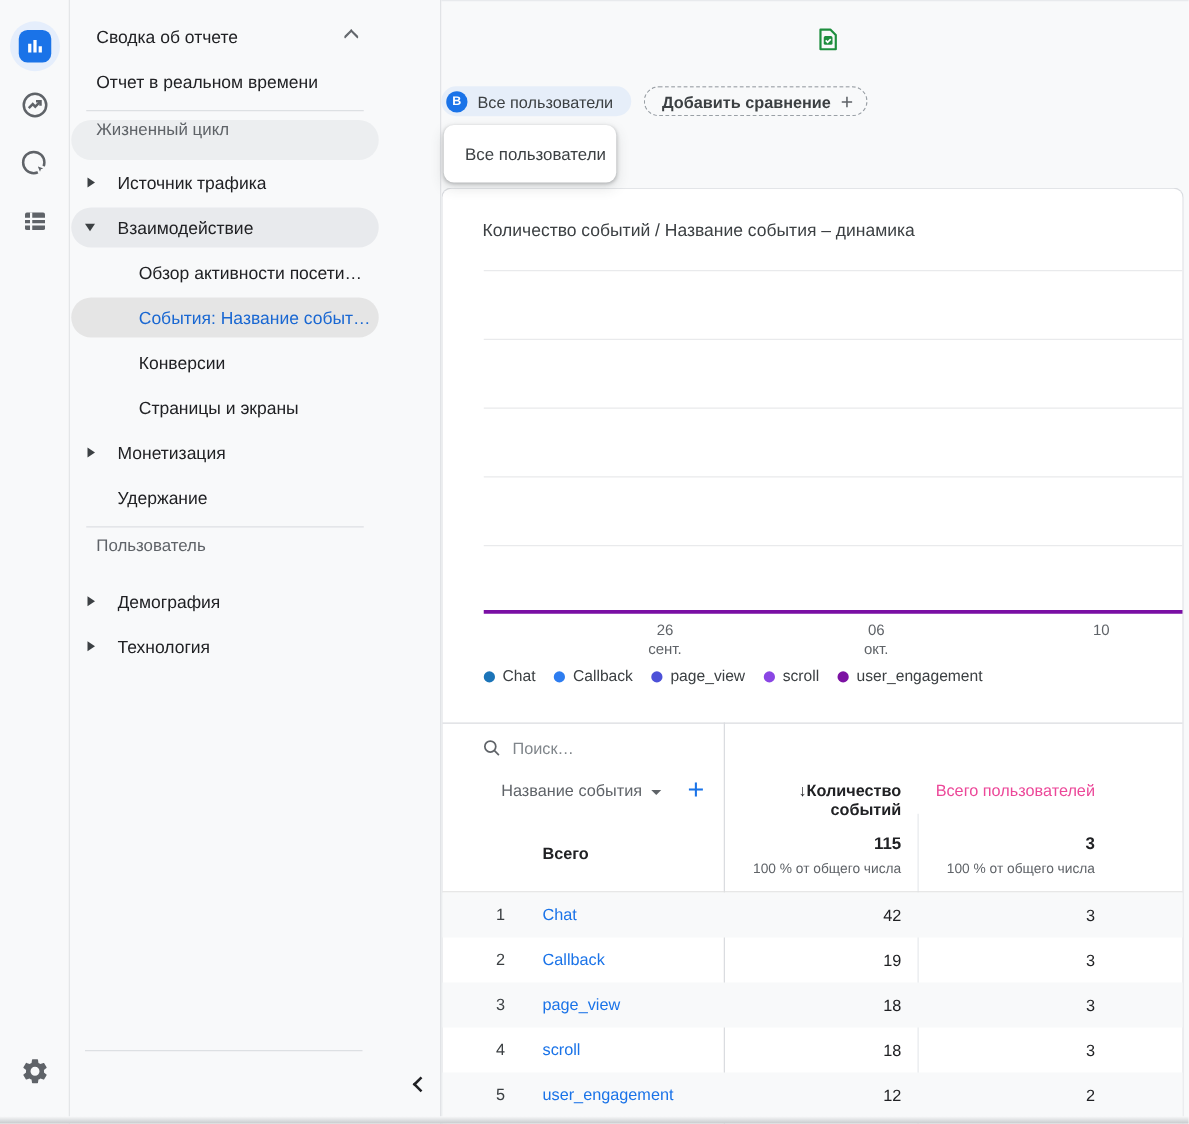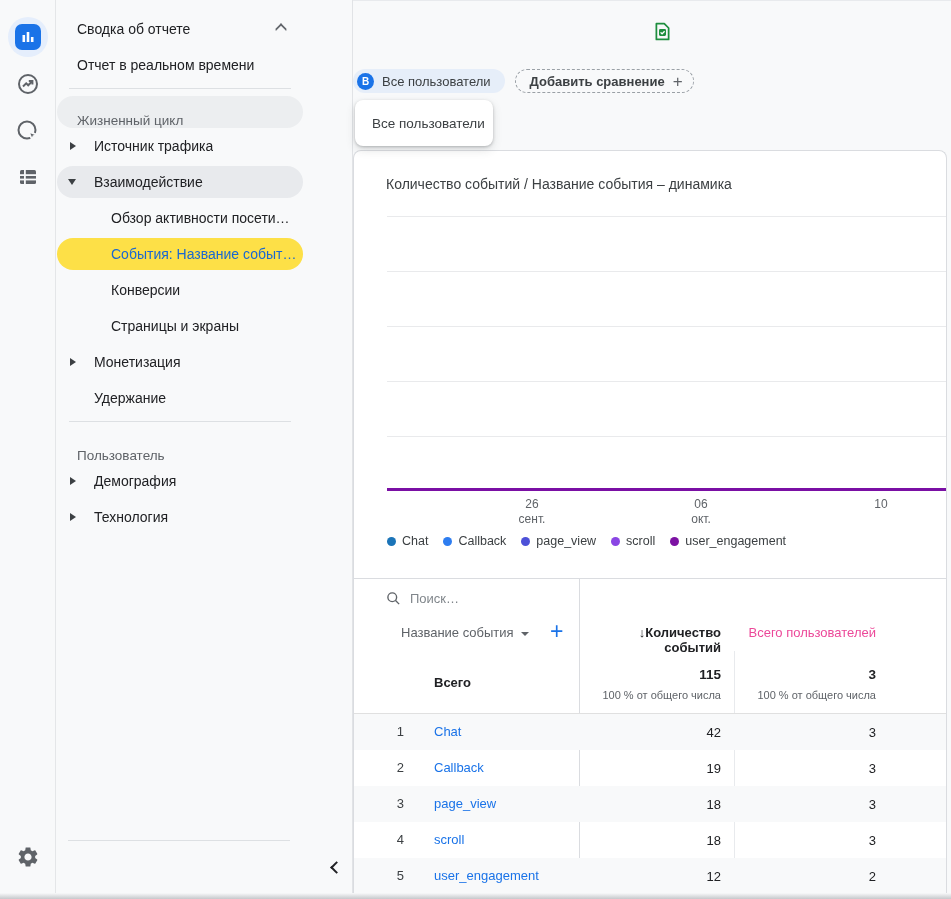--- a/index.html
+++ b/index.html
@@ -12,27 +12,27 @@
   .rail-icon.selected { background:#e5eefc; }
   .reports-sq { width:26px; height:26px; background:#1a73e8; border-radius:7px; display:flex; align-items:center; justify-content:center; }
 
   
   .sidebar { position:absolute; left:56px; top:0; width:297px; height:899px; background:#f8f9fa; border-right:1px solid #e1e3e6; z-index:4; }
   .nav { position:absolute; top:11px; left:1px; width:246px; }
   .nav-item { height:36px; display:flex; align-items:center; font-size:14px; color:#202124; border-radius:18px; position:relative; cursor:pointer;}
   .nav-item .lbl { white-space:nowrap; overflow:hidden; }
   .pad20 { padding-left:20px; } .pad37 { padding-left:37px; } .pad54 { padding-left:54px; }
   .nav-divider { height:1px; background:#dde0e3; margin:5px 12px 0 12px; }
-  .nav-header { height:32px; margin-top:7px; display:flex; align-items:flex-end; font-size:13.5px; color:#5f6368; border-radius:16px; }
+  .nav-header { height:32px; margin-top:7px; display:flex; align-items:flex-start; font-size:13.5px; color:#5f6368; border-radius:16px; }
   .nav-header.pill { background:#eceef0; }
   .chev-up { position:absolute; right:18px; top:14px; width:8px; height:8px; border-left:1.7px solid #5f6368; border-top:1.7px solid #5f6368; transform:rotate(45deg); }
   .tri-right { position:absolute; left:13px; width:0; height:0; border-left:6px solid #3c4043; border-top:4px solid transparent; border-bottom:4px solid transparent; }
   .tri-down  { position:absolute; left:11px; width:0; height:0; border-top:6px solid #3c4043; border-left:4px solid transparent; border-right:4px solid transparent; }
   .pill-grey { background:#e8eaed; height:32px; margin:2px 0; border-radius:16px; }
-  .pill-sel  { background:#fde047; height:32px; margin:2px 0; border-radius:16px; color:#1967d2; }
+  .pill-sel  { background:#e5e5e5; height:32px; margin:2px 0; border-radius:16px; color:#1967d2; }
   .nav-bottom-item { position:absolute; top:791px; left:1px; width:246px; height:36px; display:flex; align-items:center; font-size:14px; color:#202124; cursor:pointer;}
   .nav-bottom-divider { position:absolute; top:840px; left:12px; width:222px; height:1px; background:#dde0e3; }
   .collapse-btn { position:absolute; top:858px; left:268px; width:24px; height:24px; cursor:pointer; }
   .collapse-btn span { position:absolute; left:8px; top:5px; width:9px; height:9px; border-left:2.6px solid #202124; border-bottom:2.6px solid #202124; transform:rotate(45deg); }
   .gear { position:absolute; left:16px; top:845px; width:24px; height:24px; cursor:pointer;}
 
   
   .content { position:absolute; left:353px; top:0; width:598px; height:899px; }
   .content-topline { position:absolute; left:0; top:0; width:598px; height:1px; background:#e8eaed; }
   .page-title { position:absolute; left:2px; top:18px; font-size:22px; color:#1f1f1f; }

